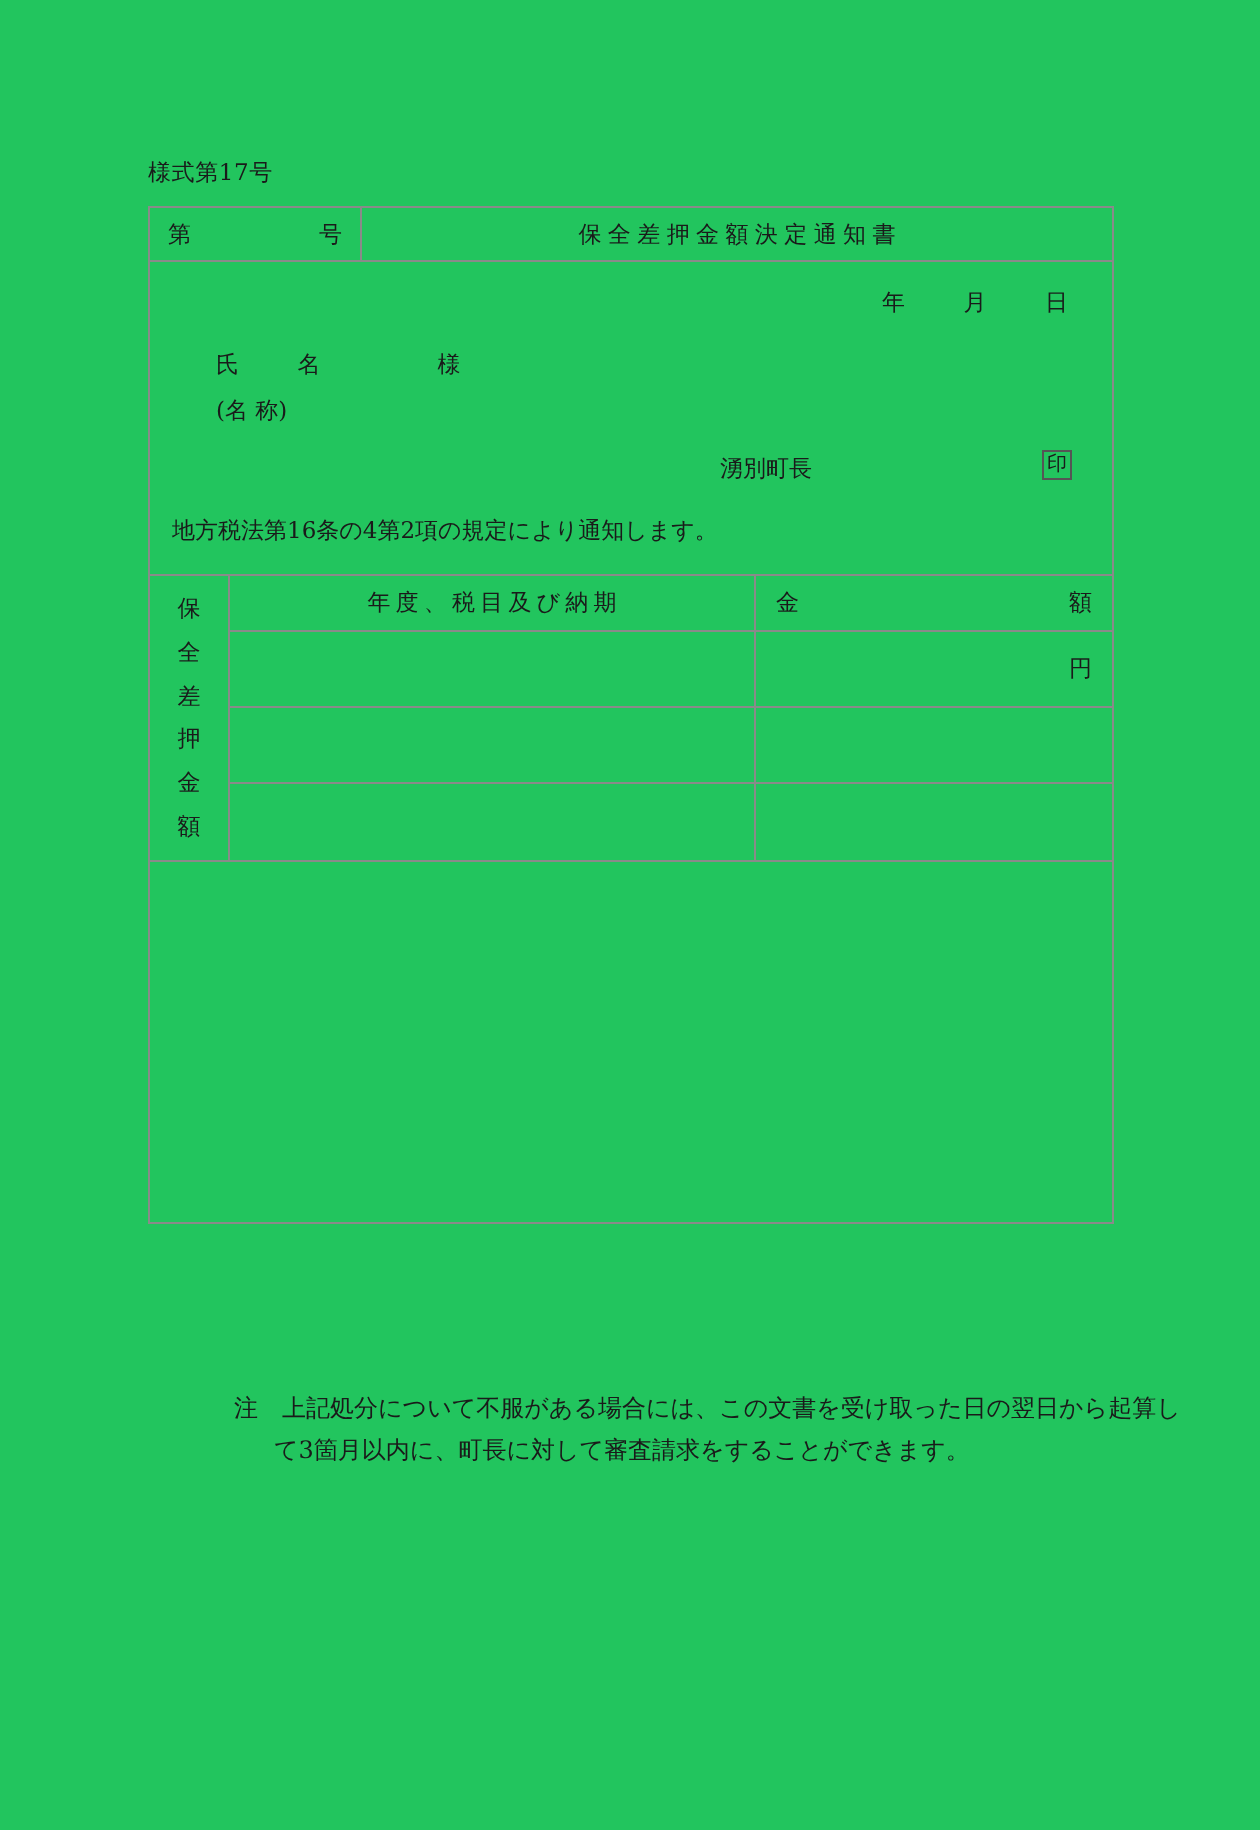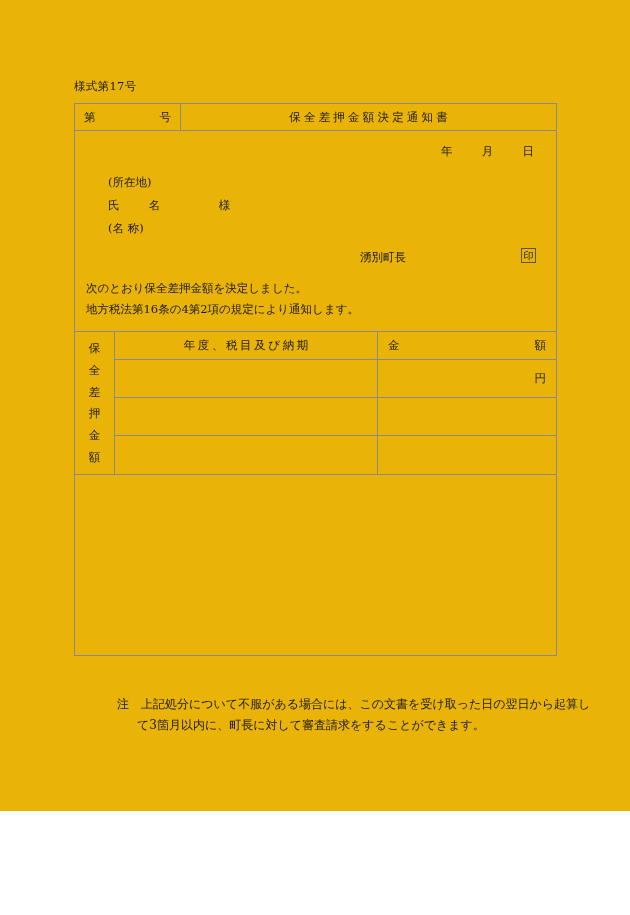--- a/index.html
+++ b/index.html
@@ -13,22 +13,22 @@
     position: relative;
     font-family: "DejaVu Serif", "Liberation Serif", serif;
     color: #1a1a1a;
     overflow: hidden;
   }
 
   .page {
     position: absolute;
     left: 0; top: 0;
     width: 630px;
-    height: 811px;
-    background: #eab308;
+    height: 915px;
+    background: #22c55e;
   }
 
   
   .form-no {
     position: absolute;
     left: 74px;
     top: 79px;
     font-size: 11.5px;
     letter-spacing: 0.3px;
     white-space: nowrap;
@@ -219,32 +219,30 @@
         <span class="lbl-last">号</span>
       </div>
       <div class="header-title">保全差押金額決定通知書</div>
     </div>
 
     <div class="body-block">
 
       <div class="date-line">年        月        日</div>
 
       <div class="addressee">
-        <div class="lv2">(所在地)</div>
         <div class="nm">氏        名                様</div>
         <div class="lv2">(名    称)</div>
       </div>
 
       <div class="issuer-line">
         <div class="issuer-name">湧別町長</div>
         <div class="seal-box">印</div>
       </div>
 
       <div class="statement">
-        <div>次のとおり保全差押金額を決定しました。</div>
         <div>地方税法第16条の4第2項の規定により通知します。</div>
       </div>
 
       <div class="amt-table">
         <div class="vlabel">
           <span>保</span>
           <span>全</span>
           <span>差</span>
           <span>押</span>
           <span>金</span>

